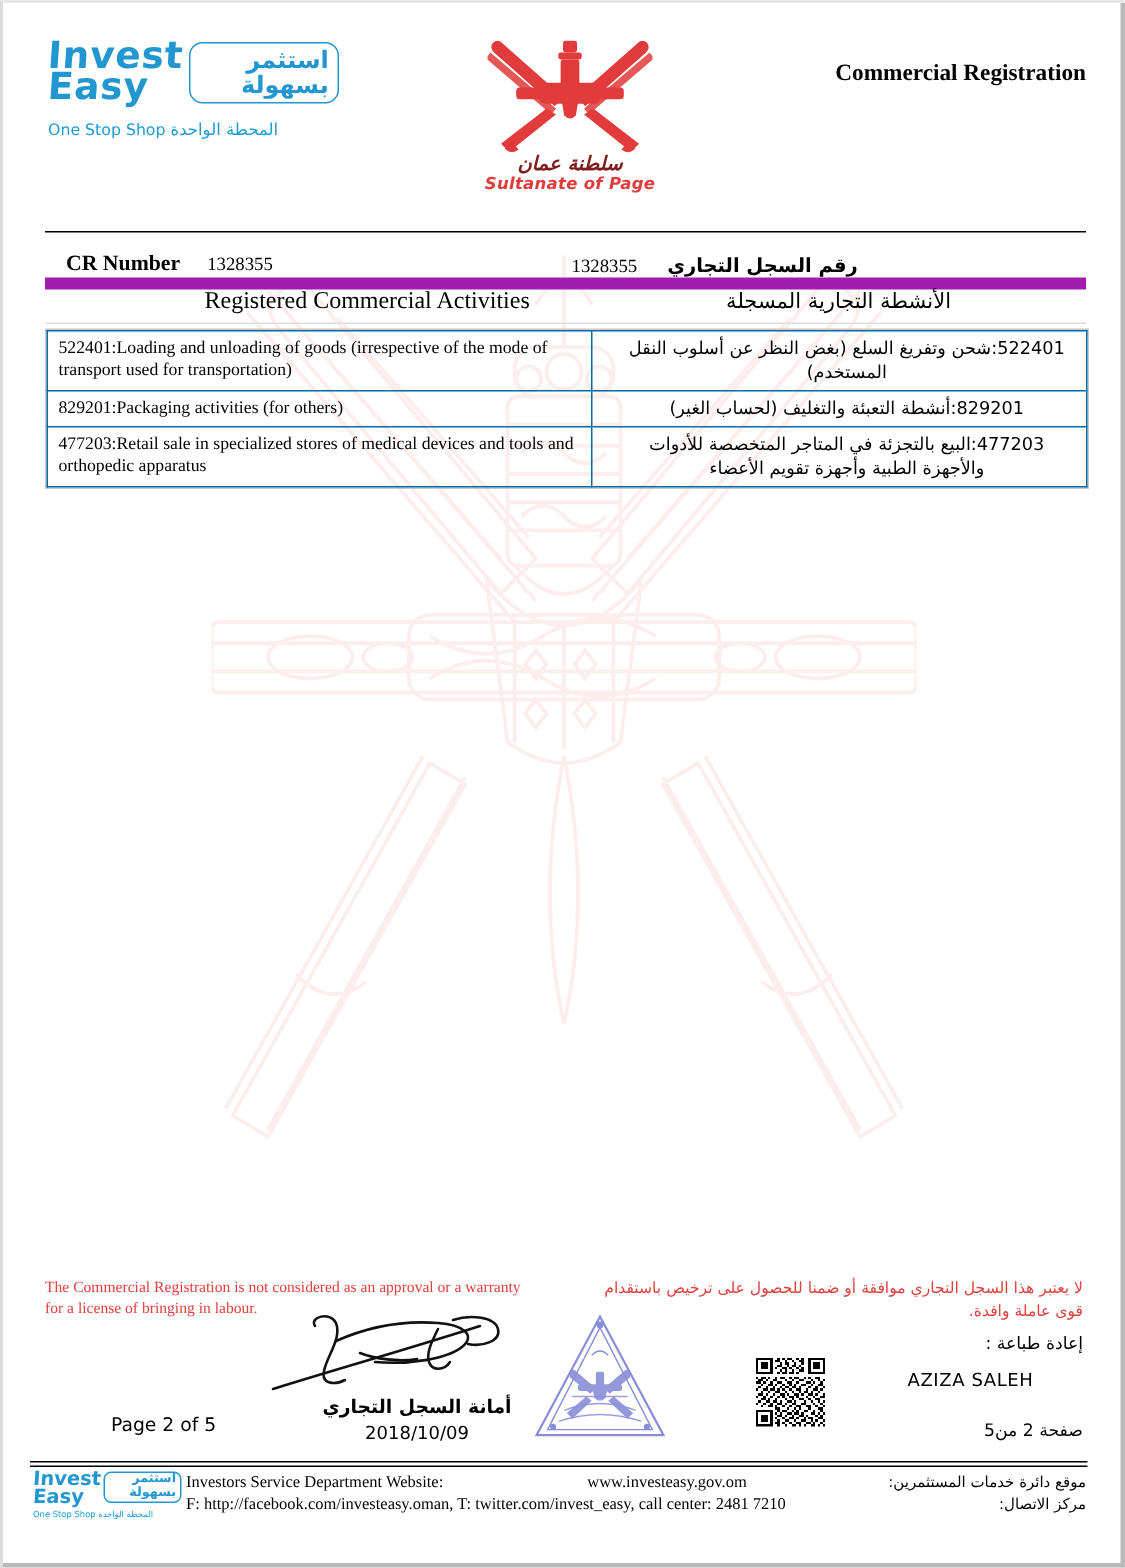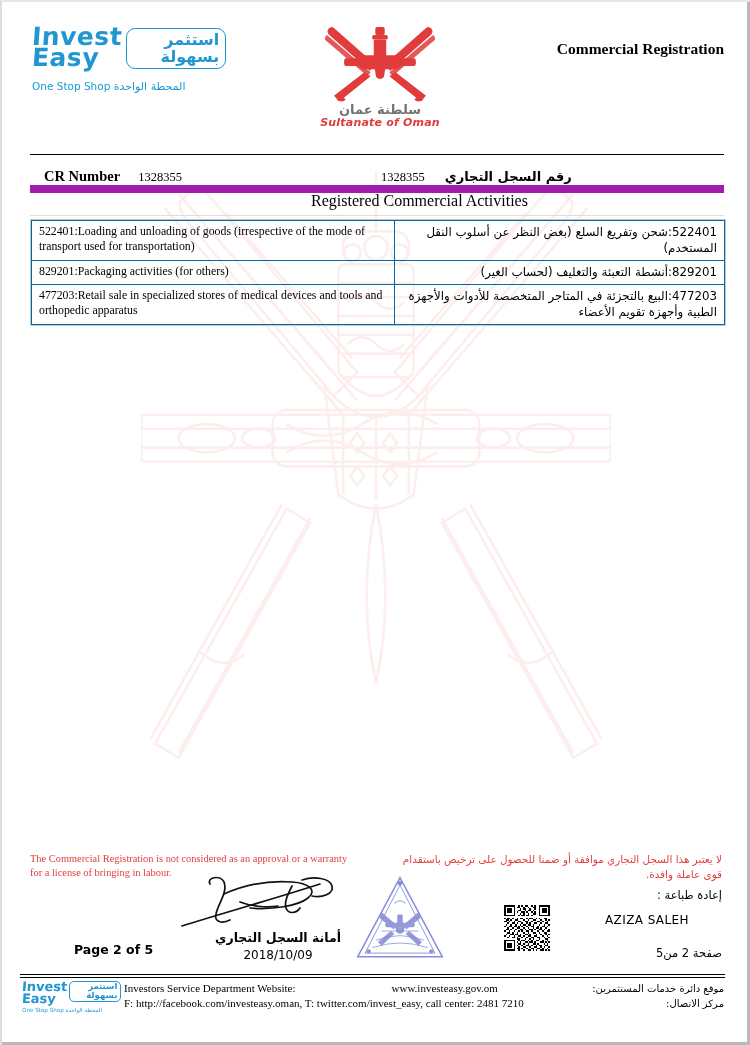--- a/index.html
+++ b/index.html
@@ -34,22 +34,22 @@
   .logo .box{margin-left:4px;margin-top:2px;border:1.6px solid #2196d1;border-radius:9px;
     padding:2px 6px 3px 6px;min-width:86px;text-align:right;}
   .logo .ar{font-family:"DejaVu Sans",sans-serif;color:#2196d1;font-weight:bold;
     font-size:16px;line-height:17px;direction:rtl;}
   .logo .tagline{margin-top:11px;font-family:"DejaVu Sans",sans-serif;color:#1a9ad4;
     font-size:10.5px;white-space:nowrap;}
   .logo .tagline .t-ar{font-size:11px;}
 
   .emblem{position:absolute;left:318px;top:22px;width:120px;text-align:center;}
   .emblem svg{display:block;margin:0 auto;}
-  .emblem .e-ar{color:#737373;font-size:13px;line-height:13px;margin-top:1px;
-    font-family:"DejaVu Sans",sans-serif;font-weight:bold;}
+  .emblem .e-ar{color:#7f1d1d;font-size:13px;line-height:13px;margin-top:1px;
+    font-family:"DejaVu Sans",sans-serif;font-weight:bold;font-style:italic;}
   .emblem .e-en{color:#e23b3b;font-size:11px;font-style:italic;font-weight:bold;
     font-family:"DejaVu Sans",sans-serif;letter-spacing:.2px;}
 
   .title-block{position:absolute;right:28px;top:28px;width:300px;text-align:right;}
   .title-ar{font-size:21px;direction:rtl;font-family:"DejaVu Sans",sans-serif;color:#000;}
   .title-en{margin-top:9px;font-size:15.5px;font-weight:bold;line-height:19px;
     font-family:"Liberation Serif",serif;}
 
   
   .crbar{position:absolute;left:28px;top:152px;width:694px;height:30px;
@@ -69,40 +69,40 @@
   .sub-en{flex:1;text-align:center;padding-left:85px;font-size:16px;}
   .sub-ar{flex:1;text-align:right;padding-right:90px;font-size:14px;direction:rtl;
     font-family:"DejaVu Sans",sans-serif;}
 
   
   .acts{position:absolute;left:28px;top:217px;width:694px;
     border:1px solid #c8c8c8;border-collapse:collapse;}
   .acts table{width:100%;border-collapse:collapse;table-layout:fixed;}
   .acts td{border:1px solid #0369a1;vertical-align:top;padding:3px 7px 4px 7px;}
   .acts td.en{width:348px;font-size:11.8px;line-height:14.5px;font-family:"Liberation Serif",serif;}
-  .acts td.ar{font-size:11.8px;line-height:16px;direction:rtl;text-align:right;
-    font-family:"DejaVu Sans",sans-serif;}
+  .acts td.ar{font-size:11.8px;line-height:16px;direction:rtl;text-align:center;
+    font-family:"DejaVu Sans",sans-serif;padding-left:17px;}
 
   
   .disc-en{position:absolute;left:28px;top:850px;width:320px;color:#e0413f;
     font-size:10.4px;line-height:13.5px;}
   .disc-ar{position:absolute;right:28px;top:850px;width:330px;color:#e0413f;
     font-size:10.4px;line-height:14.5px;direction:rtl;text-align:right;
     font-family:"DejaVu Sans",sans-serif;}
 
   
   .signature{position:absolute;left:178px;top:868px;width:180px;height:62px;}
   .stamp{position:absolute;left:352px;top:872px;width:92px;height:88px;opacity:.72;}
 
   .sig-cap{position:absolute;left:186px;top:928px;width:180px;text-align:center;
     font-size:12.5px;direction:rtl;font-family:"DejaVu Sans",sans-serif;font-weight:bold;}
   .sig-date{position:absolute;left:186px;top:946px;width:180px;text-align:center;
     font-size:12px;font-family:"DejaVu Sans",sans-serif;}
   .pagenum{position:absolute;left:72px;top:940px;font-size:12.5px;
-    font-family:"DejaVu Sans",sans-serif;font-weight:bold;}
+    font-family:"DejaVu Sans",sans-serif;}
 
   
   .reprint-label{position:absolute;right:28px;top:886px;font-size:11.5px;direction:rtl;
     font-family:"DejaVu Sans",sans-serif;}
   .reprint-name{position:absolute;right:28px;top:911px;width:150px;text-align:center;
     font-size:12px;font-family:"DejaVu Sans",sans-serif;letter-spacing:.4px;}
   .reprint-page{position:absolute;right:28px;top:944px;font-size:11.5px;direction:rtl;
     font-family:"DejaVu Sans",sans-serif;}
   .qr{position:absolute;left:502px;top:903px;width:46px;height:46px;}
 
@@ -218,21 +218,21 @@
           <rect x="24" y="44" width="92" height="10" rx="3"></rect>
           <rect x="44" y="40" width="52" height="18" rx="5"></rect>
 
           <path d="M50 62 l8 5 -40 32 -7 -7z"></path>
           <path d="M90 62 l-8 5 40 32 7 -7z"></path>
           <path d="M14 96 q6 6 12 1 l-5 -6z"></path>
           <path d="M126 96 q-6 6 -12 1 l5 -6z"></path>
         </g>
       </svg>
       <div class="e-ar">سلطنة عمان</div>
-      <div class="e-en">Sultanate of Oman</div>
+      <div class="e-en">Sultanate of Page</div>
     </div>
 
     <div class="title-block">
       <div class="title-en">
         <div>Commercial Registration</div>
       </div>
     </div>
   </div>
 
   <div class="crbar">
@@ -241,20 +241,21 @@
       <span class="cr-value">1328355</span>
     </div>
     <div class="cr-right">
       <span class="cr-label-ar">رقم السجل التجاري</span>
       <span class="cr-value-ar">1328355</span>
     </div>
   </div>
 
   <div class="subhead">
     <div class="sub-en">Registered Commercial Activities</div>
+    <div class="sub-ar">الأنشطة التجارية المسجلة</div>
   </div>
 
   <div class="acts">
     <table>
       <tbody>
         <tr>
           <td class="en">522401:Loading and unloading of goods (irrespective of the mode of transport used for transportation)</td>
           <td class="ar">522401:شحن وتفريغ السلع (بغض النظر عن أسلوب النقل المستخدم)</td>
         </tr>
         <tr>

